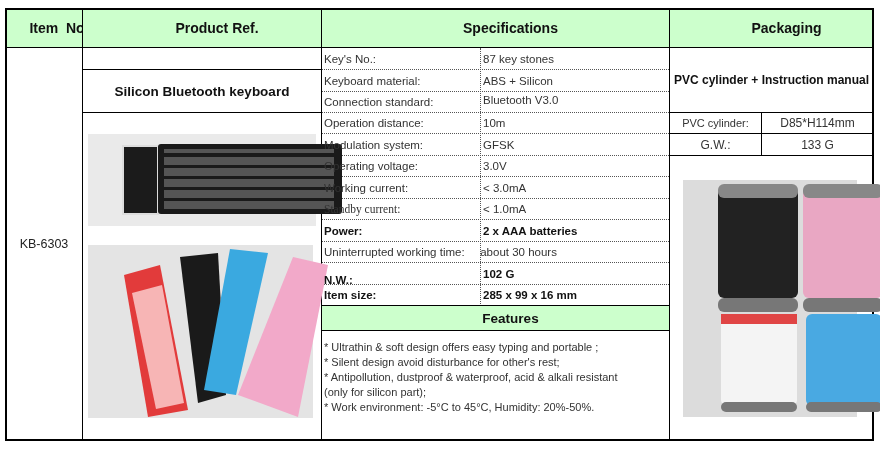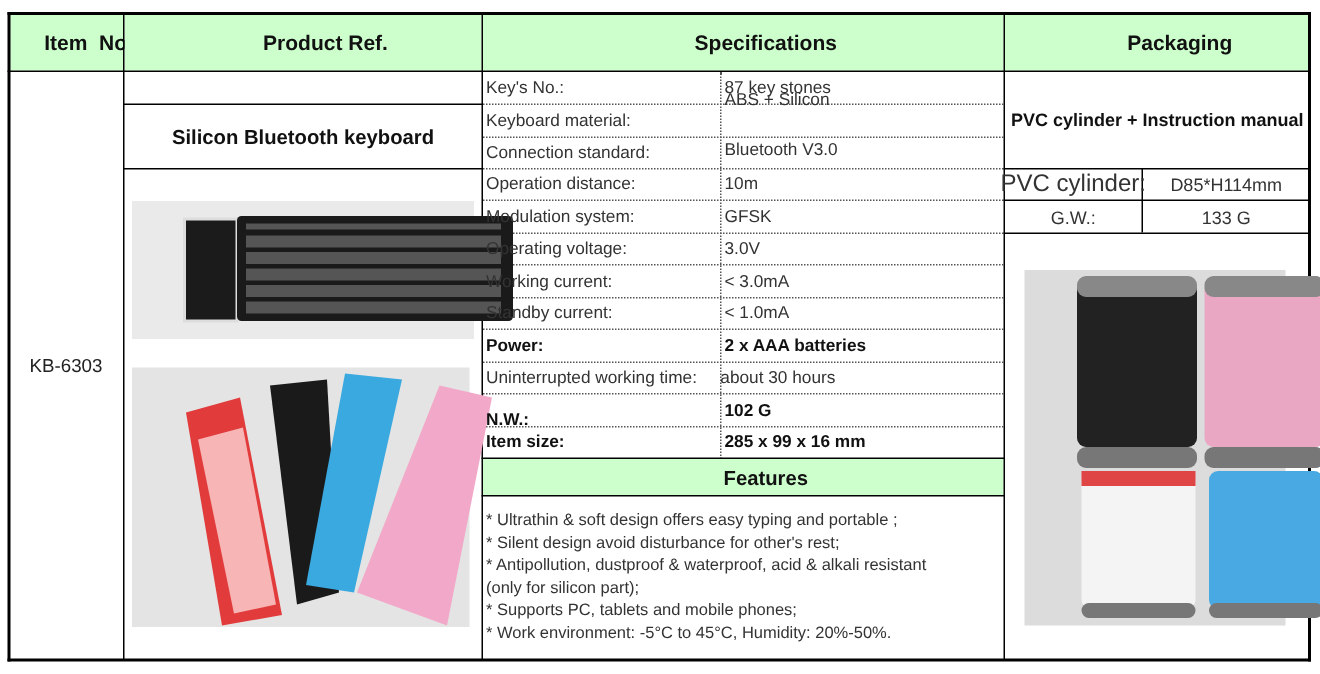--- a/index.html
+++ b/index.html
@@ -106,21 +106,21 @@
 <div class="cell" style="left:324px;top:48px;width:155px;height:21px;">
     <span>Key's No.:</span>
   </div>
 <div class="cell" style="left:483px;top:48px;width:185px;height:21px;">
     <span>87 key stones</span>
   </div>
 
 <div class="cell" style="left:324px;top:70px;width:155px;height:21px;">
     <span>Keyboard material:</span>
   </div>
-<div class="cell" style="left:483px;top:56px;width:185px;height:21px;">
+<div class="cell" style="left:483px;top:70px;width:185px;height:21px;">
     <span>ABS + Silicon</span>
   </div>
 
 <div class="cell" style="left:324px;top:92px;width:155px;height:20px;">
     <span>Connection standard:</span>
   </div>
 <div class="cell" style="left:483px;top:90px;width:185px;height:20px;">
     <span>Bluetooth V3.0</span>
   </div>
 
@@ -145,21 +145,21 @@
     <span>3.0V</span>
   </div>
 
 <div class="cell" style="left:324px;top:177px;width:155px;height:21px;">
     <span>Working current:</span>
   </div>
 <div class="cell" style="left:483px;top:177px;width:185px;height:21px;">
     <span>&lt; 3.0mA</span>
   </div>
 
-<div class="cell" style="left:324px;top:199px;width:155px;height:20px;">
+<div class="cell" style="left:324px;top:199px;width:155px;height:20px;font-family:Liberation Serif, serif;">
     <span>Standby current:</span>
   </div>
 <div class="cell" style="left:483px;top:199px;width:185px;height:20px;">
     <span>&lt; 1.0mA</span>
   </div>
 
 <div class="cell bold" style="left:324px;top:220px;width:155px;height:21px;">
     <span>Power:</span>
   </div>
 <div class="cell bold" style="left:483px;top:220px;width:185px;height:21px;">
@@ -183,28 +183,27 @@
   </div>
 <div class="cell bold" style="left:483px;top:285px;width:185px;height:20px;">
     <span>285 x 99 x 16 mm</span>
   </div>
 
 <div class="features" style="left:324px;top:340px;width:344px;">
   <div>* Ultrathin &amp; soft design offers easy typing and portable ;</div>
   <div>* Silent design avoid disturbance for other's rest;</div>
   <div>* Antipollution, dustproof &amp; waterproof, acid &amp; alkali resistant</div>
   <div>(only for silicon part);</div>
-  <div>* Supports PC, tablets and mobile phones;</div>
   <div>* Work environment: -5°C to 45°C, Humidity: 20%-50%.</div>
 </div>
 
 <div class="cell center bold" style="left:670px;top:48px;width:203px;height:64px;font-size:12px;">
     <span>PVC cylinder + Instruction manual</span>
   </div>
-<div class="cell center" style="left:670px;top:113px;width:91px;height:20px;font-size:16px;">
+<div class="cell center" style="left:670px;top:113px;width:91px;height:20px;font-size:11px;">
     <span>PVC cylinder:</span>
   </div>
 <div class="cell center" style="left:762px;top:113px;width:111px;height:20px;font-size:12px;align-items:center;">
     <span>D85*H114mm</span>
   </div>
 <div class="cell center" style="left:670px;top:134px;width:91px;height:21px;font-size:12px;">
     <span>G.W.:</span>
   </div>
 <div class="cell center" style="left:762px;top:134px;width:111px;height:21px;font-size:12px;">
     <span>133 G</span>

